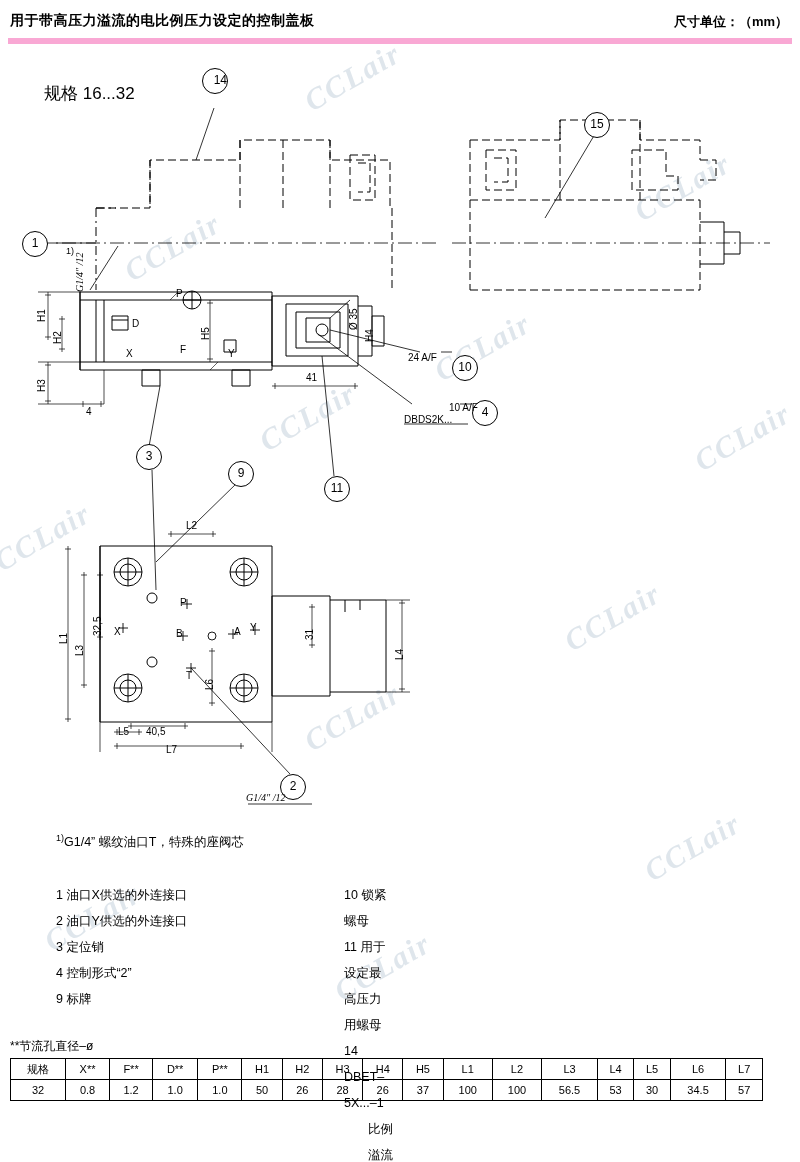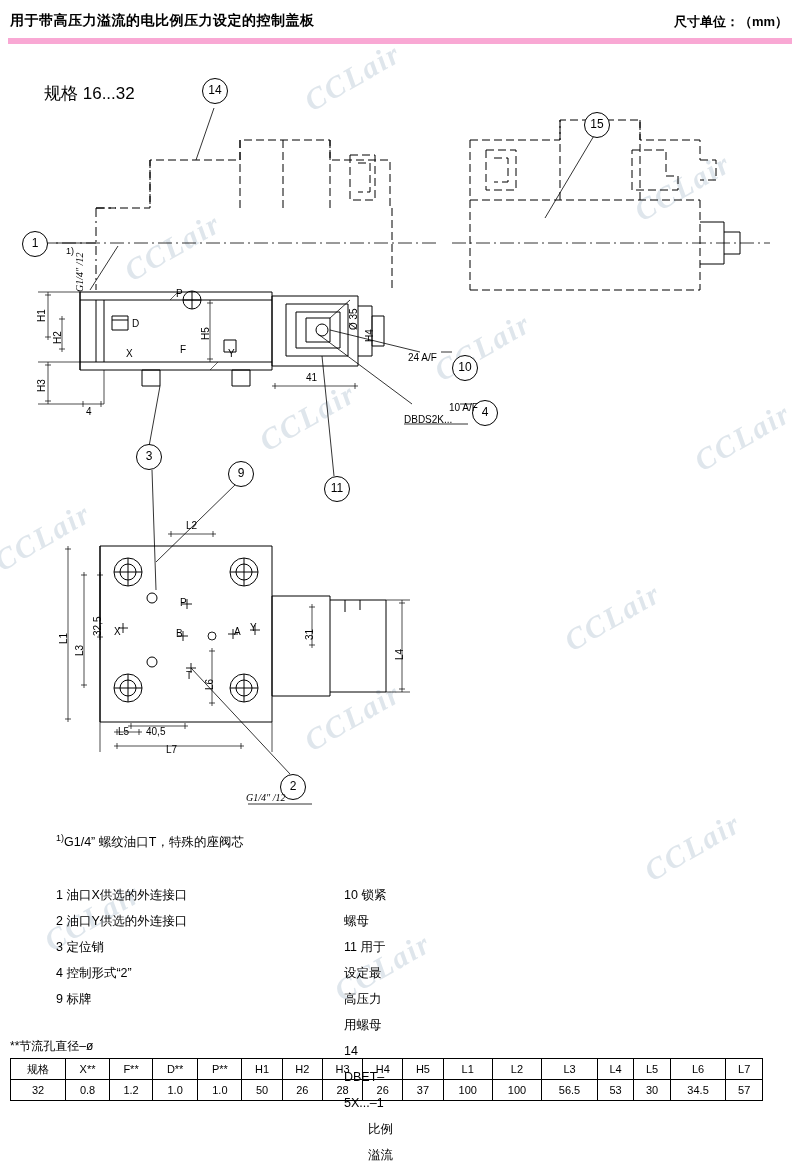--- a/index.html
+++ b/index.html
@@ -342,21 +342,21 @@
     </g>
   </svg>
 
   <div class="bub" style="left:22px;top:231px;">1</div>
   <div class="bub" style="left:280px;top:774px;">2</div>
   <div class="bub" style="left:136px;top:444px;">3</div>
   <div class="bub" style="left:472px;top:400px;">4</div>
   <div class="bub" style="left:228px;top:461px;">9</div>
   <div class="bub" style="left:452px;top:355px;">10</div>
   <div class="bub" style="left:324px;top:476px;">11</div>
-  <div class="bub" style="left:202px;top:78px;">14</div>
+  <div class="bub" style="left:202px;top:68px;text-align:right;">14</div>
   <div class="bub" style="left:584px;top:112px;">15</div>
 
   <div class="lbl ital rot" style="left:74px;top:292px;">G1/4" /12</div>
   <div class="lbl sm" style="left:66px;top:246px;">1)</div>
 
   <div class="lbl rot" style="left:36px;top:322px;">H1</div>
   <div class="lbl rot" style="left:52px;top:344px;">H2</div>
   <div class="lbl rot" style="left:36px;top:392px;">H3</div>
   <div class="lbl rot" style="left:200px;top:340px;">H5</div>
   <div class="lbl rot" style="left:364px;top:342px;">H4</div>

